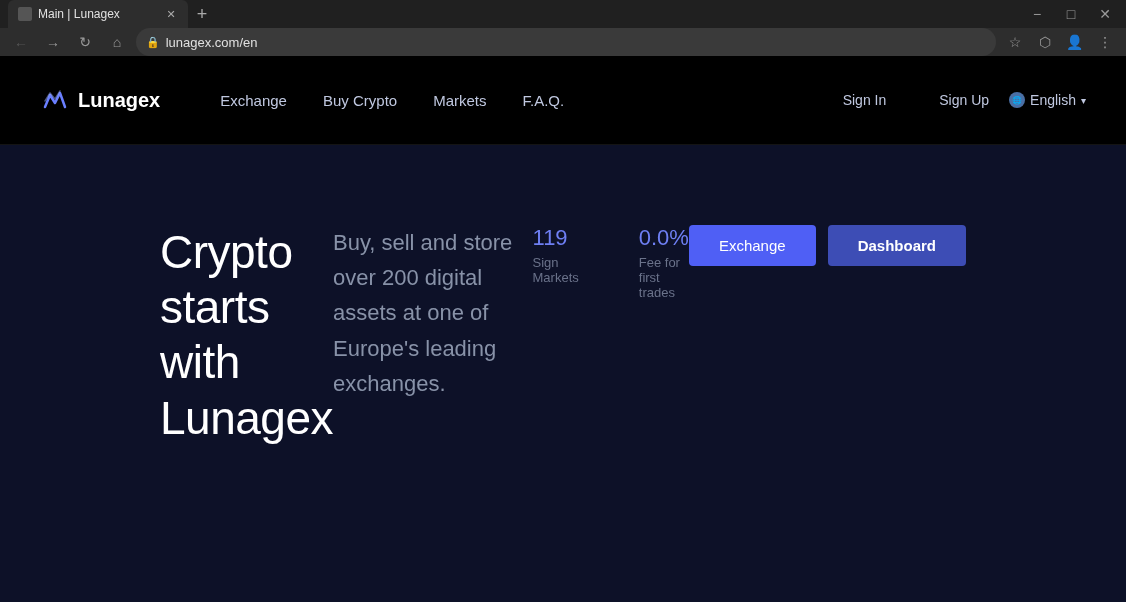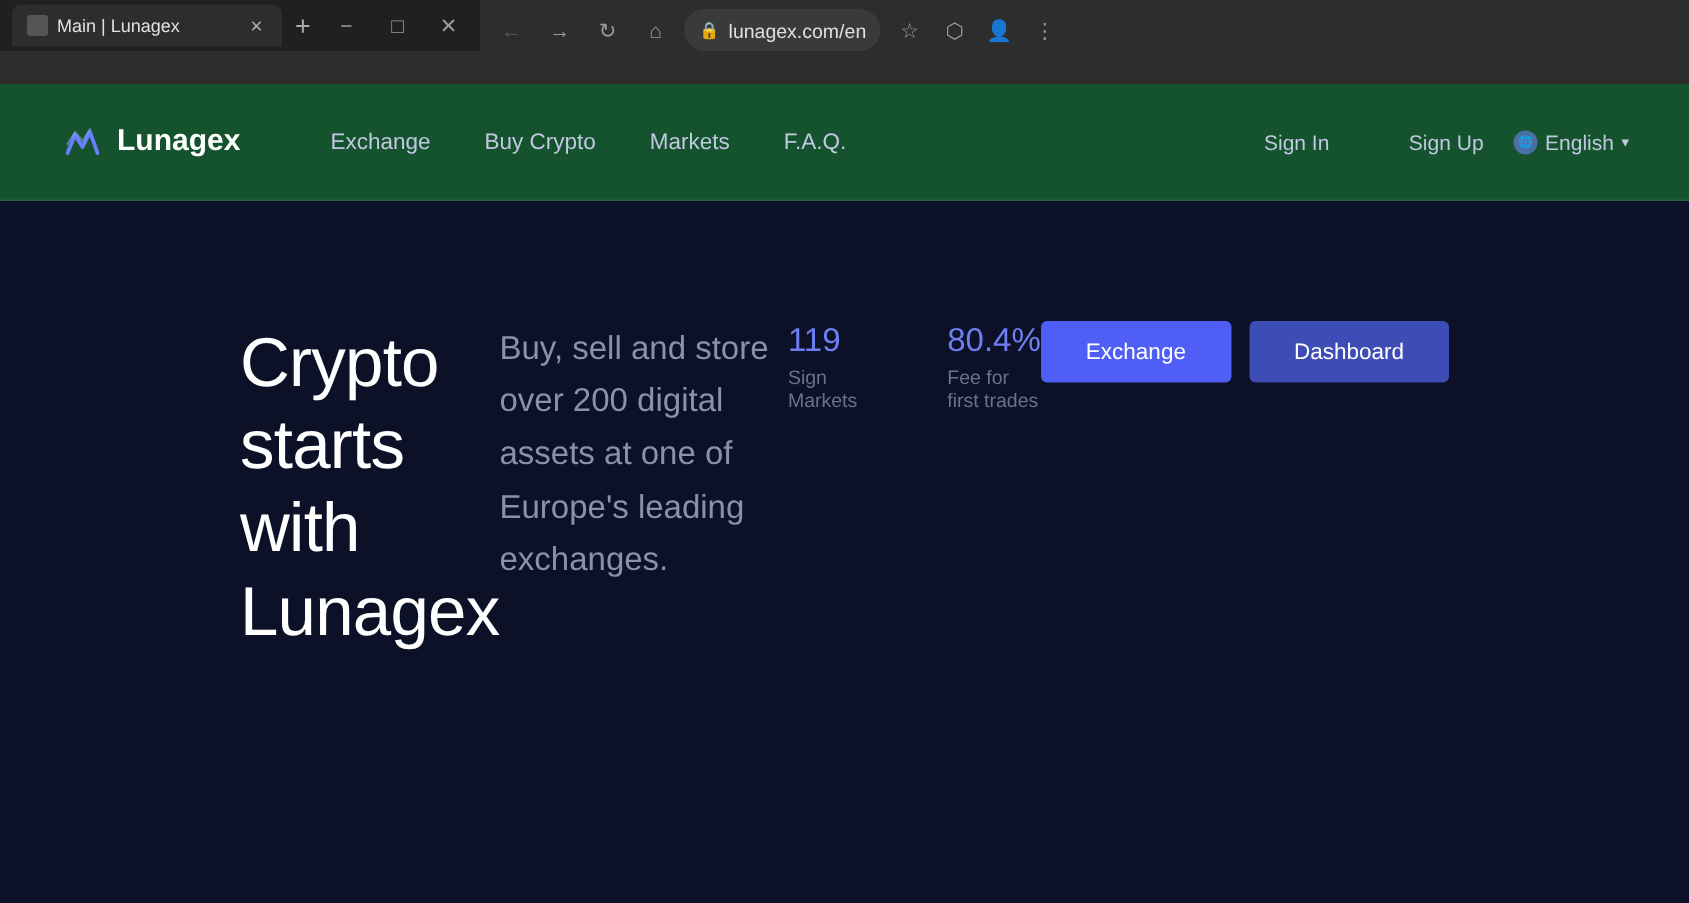--- a/index.html
+++ b/index.html
@@ -1,19 +1,19 @@
 <!DOCTYPE html>
 <html><head>
   <meta charset="utf-8">
   <style>
     * { margin: 0; padding: 0; box-sizing: border-box; }
     body { width: 1126px; height: 602px; overflow: hidden; font-family: -apple-system, BlinkMacSystemFont, 'Segoe UI', sans-serif; background: #1a1f36; }
 
     
-    .browser-chrome { background: #2d2d2d; height: 56px; display: flex; flex-direction: row; }
+    .browser-chrome { background: #2d2d2d; height: 56px; display: flex; flex-direction: column; }
     .tab-bar { background: #202020; height: 34px; display: flex; align-items: center; padding: 0 8px; gap: 4px; }
     .tab-list { display: flex; align-items: center; gap: 2px; flex: 1; }
     .tab-favicon { width: 14px; height: 14px; background: #555; border-radius: 2px; flex-shrink: 0; }
     .tab-active { background: #2d2d2d; border-radius: 6px 6px 0 0; height: 28px; display: flex; align-items: center; padding: 0 10px; gap: 6px; min-width: 180px; max-width: 220px; }
     .tab-label { font-size: 12px; color: #e0e0e0; flex: 1; white-space: nowrap; overflow: hidden; text-overflow: ellipsis; }
     .tab-close { width: 14px; height: 14px; display: flex; align-items: center; justify-content: center; border-radius: 50%; cursor: pointer; font-size: 11px; color: #aaa; }
     .new-tab-btn { width: 24px; height: 24px; display: flex; align-items: center; justify-content: center; color: #aaa; font-size: 18px; cursor: pointer; border-radius: 50%; }
     .window-controls { display: flex; align-items: center; gap: 8px; margin-left: auto; }
     .win-minimize { background: #444; color: #888; font-size: 10px; }
     .win-restore { background: #444; color: #888; font-size: 10px; }
@@ -25,21 +25,21 @@
     .address-bar { flex: 1; height: 28px; background: #3a3a3a; border-radius: 14px; display: flex; align-items: center; padding: 0 10px; gap: 6px; }
     .lock-icon { color: #8a8a8a; font-size: 11px; }
     .address-text { font-size: 13px; color: #e0e0e0; flex: 1; }
     .toolbar-icons { display: flex; align-items: center; gap: 4px; }
     .toolbar-icon-btn { width: 26px; height: 26px; display: flex; align-items: center; justify-content: center; cursor: pointer; border-radius: 50%; color: #9a9a9a; font-size: 14px; }
 
     
     .website { height: 546px; background: #0d1128; display: flex; flex-direction: column; }
 
     
-    .nav { background: #14532d; height: 78px; display: flex; align-items: center; padding: 0 40px; border-bottom: 1px solid rgba(255,255,255,0.08); }
+    .nav { background: #000000; height: 89px; display: flex; align-items: center; padding: 0 40px; border-bottom: 1px solid rgba(255,255,255,0.08); }
     .logo { display: flex; align-items: center; gap: 8px; text-decoration: none; margin-right: 60px; }
     .logo-icon { width: 30px; height: 30px; }
     .logo-text { font-size: 20px; font-weight: 600; color: #ffffff; }
     .nav-links { display: flex; align-items: center; gap: 36px; flex: 1; }
     .nav-link { font-size: 15px; color: #c0c8e0; text-decoration: none; cursor: pointer; }
     .nav-right { display: flex; align-items: flex-start; gap: 20px; }
     .sign-in-btn { font-size: 14px; color: #c0c8e0; cursor: pointer; }
     .sign-up-btn { font-size: 14px; color: #c0c8e0; cursor: pointer; margin-left: 33px; }
     .lang-selector { display: flex; align-items: center; gap: 5px; cursor: pointer; }
     .lang-globe { width: 16px; height: 16px; border-radius: 50%; background: #4a6fa5; display: flex; align-items: center; justify-content: center; font-size: 8px; color: white; }
@@ -48,21 +48,21 @@
 
     
     .hero { flex: 1; display: flex; align-items: flex-start; padding: 80px 160px 40px 160px; flex-direction: row; justify-content: center; }
     .hero-title { font-size: 46px; font-weight: 300; color: #ffffff; line-height: 1.2; margin-bottom: 20px; letter-spacing: -0.5px; }
     .hero-subtitle { font-size: 22px; color: #8892a8; margin-bottom: 40px; line-height: 1.6; }
     .stats { display: flex; gap: 60px; margin-bottom: 40px; }
     .stat-value { font-size: 22px; font-weight: 500; color: #6e7ff3; margin-bottom: 4px; }
     .stat-label { font-size: 13px; color: #6a728a; }
     .cta-buttons { display: flex; gap: 12px; }
     .btn-exchange { background: #4f5ff5; color: #fff; border: none; border-radius: 4px; padding: 12px 30px; font-size: 15px; cursor: pointer; font-weight: 500; }
-    .btn-dashboard { background: #3d4db5; color: #fff; border: none; border-radius: 4px; padding: 12px 30px; font-size: 15px; cursor: pointer; font-weight: 400; }
+    .btn-dashboard { background: #3d4db5; color: #fff; border: none; border-radius: 4px; padding: 12px 30px; font-size: 15px; cursor: pointer; font-weight: 700; }
   </style>
 </head>
 <body>
 
 <div class="browser-chrome">
   <div class="tab-bar">
     <div class="tab-list">
       <div class="tab-active">
         <div class="tab-favicon"></div>
         <span class="tab-label">Main | Lunagex</span>
@@ -124,21 +124,21 @@
   <section class="hero">
     <h1 class="hero-title">Crypto starts with Lunagex</h1>
     <p class="hero-subtitle">Buy, sell and store over 200 digital assets at one of Europe's leading exchanges.</p>
 
     <div class="stats">
       <div class="stat">
         <div class="stat-value">119</div>
         <div class="stat-label">Sign Markets</div>
       </div>
       <div class="stat">
-        <div class="stat-value">80.4%</div>
+        <div class="stat-value">0.0%</div>
         <div class="stat-label">Fee for first trades</div>
       </div>
     </div>
 
     <div class="cta-buttons">
       <button class="btn-exchange">Exchange</button>
       <button class="btn-dashboard">Dashboard</button>
     </div>
   </section>
 </div>

